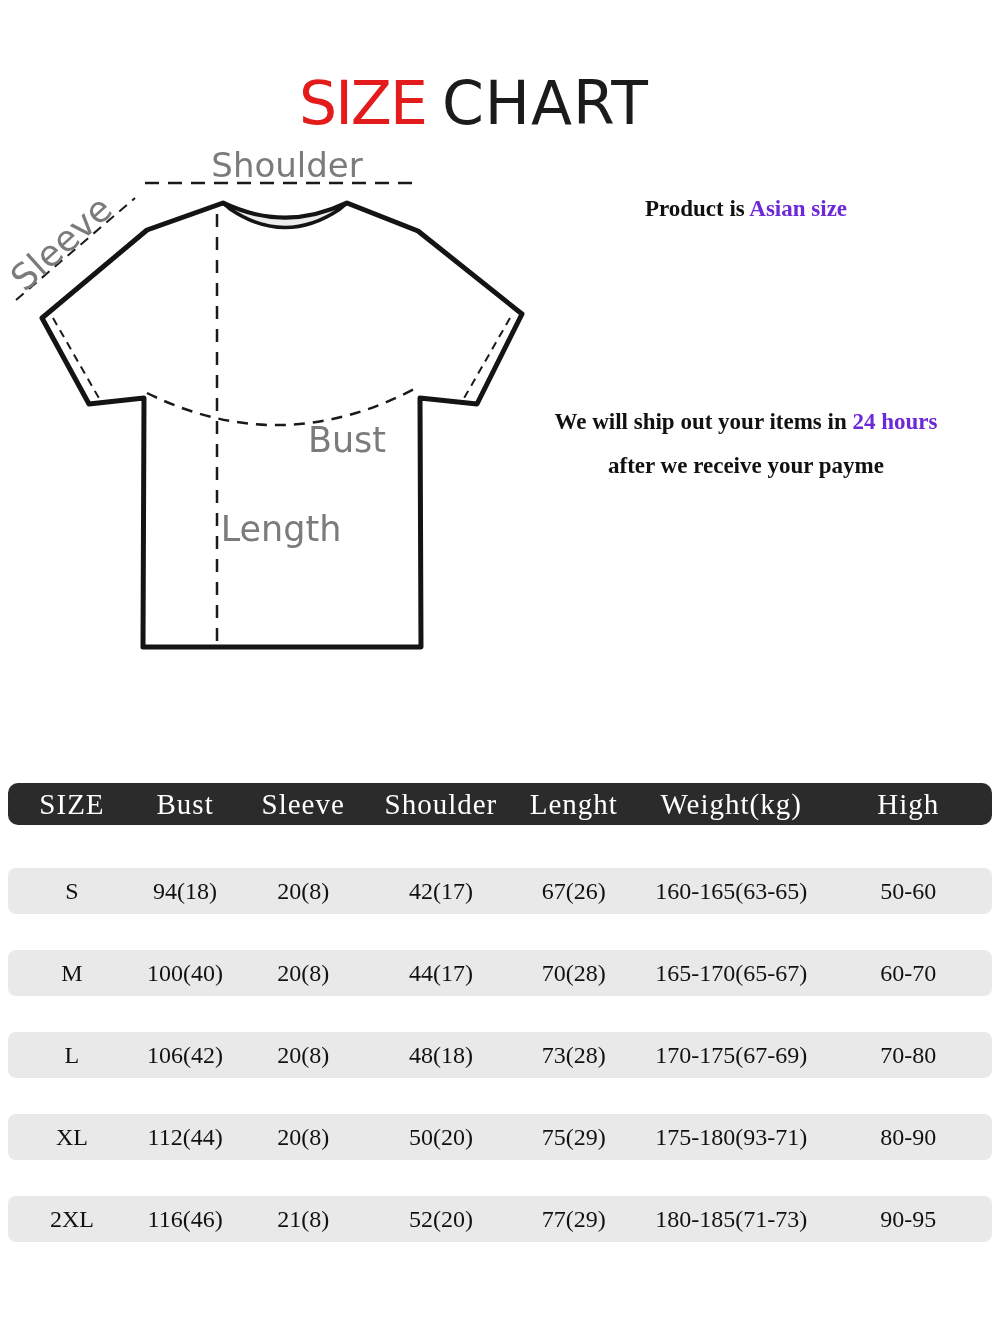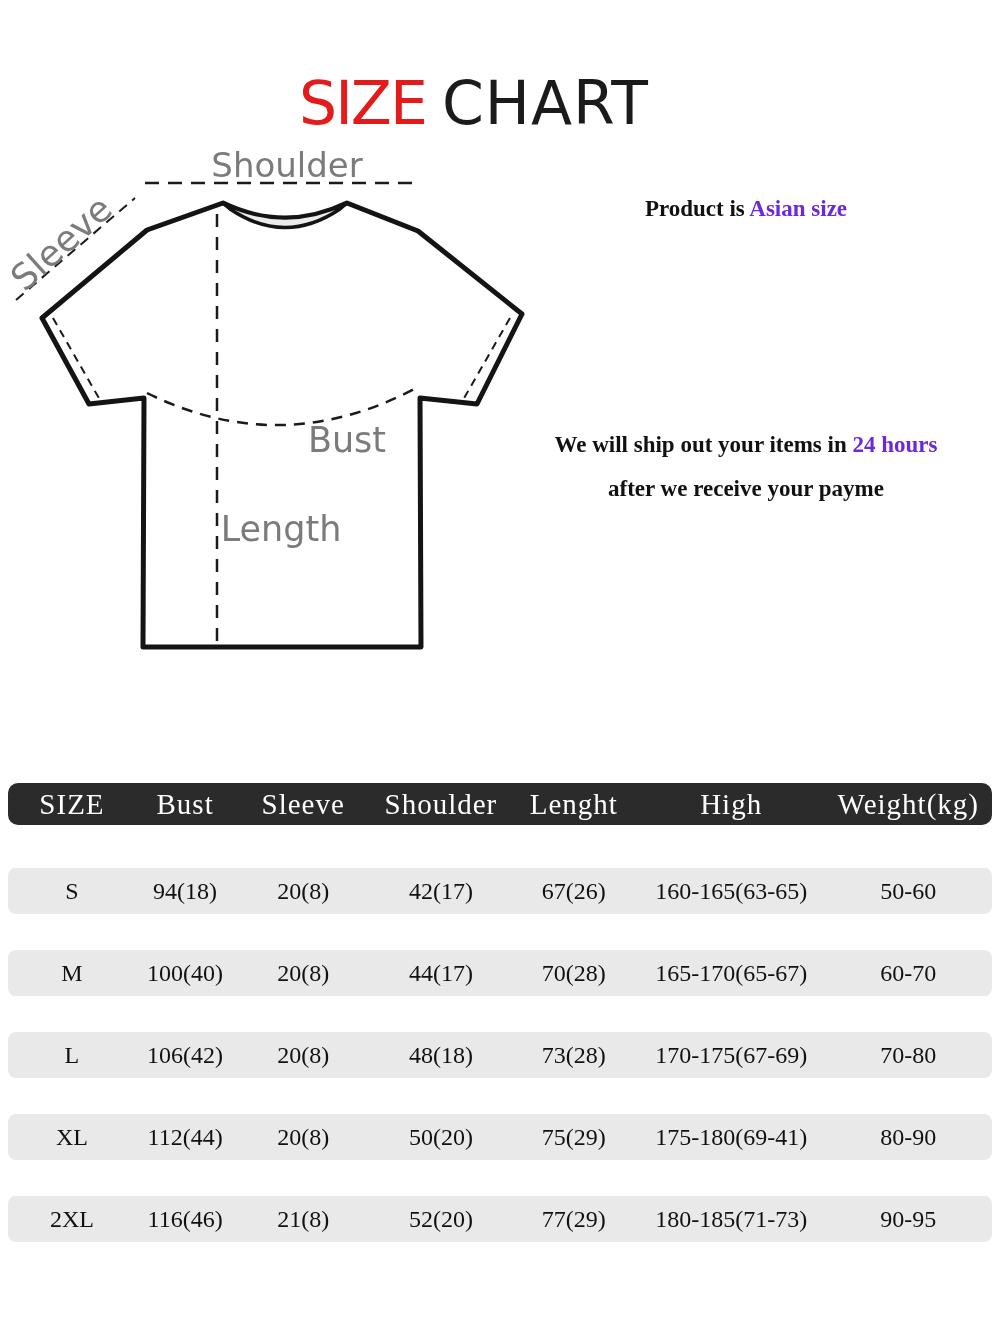--- a/index.html
+++ b/index.html
@@ -23,21 +23,21 @@
   .title .t-dark{color:#1b1b1b;letter-spacing:1px;}
   
   .diagram{position:absolute;left:0;top:140px;width:560px;height:530px;}
   
   .notes{
     position:absolute;left:498px;top:187px;width:496px;
     text-align:center;font-weight:bold;font-size:23px;line-height:44px;
     color:#111111;
   }
   .ship{
-    position:absolute;left:498px;top:423px;width:496px;
+    position:absolute;left:498px;top:400px;width:496px;
     text-align:center;font-weight:bold;font-size:23px;line-height:44px;
     color:#111111;
   }
   .red{color:#6d28d9;}
   
   .size-table{position:absolute;left:8px;top:783px;width:984px;}
   .thead{
     display:flex;align-items:center;
     height:42px;background:#2b2b2b;border-radius:10px;
     color:#ffffff;font-size:29px;letter-spacing:1px;
@@ -104,22 +104,22 @@
     <div><span>after we receive your payme</span></div>
   </div>
 
   <div class="size-table">
     <div class="thead">
       <span>SIZE</span>
       <span>Bust</span>
       <span>Sleeve</span>
       <span>Shoulder</span>
       <span>Lenght</span>
+      <span>Weight(kg)</span>
       <span>High</span>
-      <span>Weight(kg)</span>
     </div>
     <div>
         <div class="trow">
           <span>S</span>
           <span>94(18)</span>
           <span>20(8)</span>
           <span>42(17)</span>
           <span>67(26)</span>
           <span>160-165(63-65)</span>
           <span>50-60</span>
@@ -141,21 +141,21 @@
           <span>73(28)</span>
           <span>170-175(67-69)</span>
           <span>70-80</span>
         </div>
         <div class="trow">
           <span>XL</span>
           <span>112(44)</span>
           <span>20(8)</span>
           <span>50(20)</span>
           <span>75(29)</span>
-          <span>175-180(69-41)</span>
+          <span>175-180(93-71)</span>
           <span>80-90</span>
         </div>
         <div class="trow">
           <span>2XL</span>
           <span>116(46)</span>
           <span>21(8)</span>
           <span>52(20)</span>
           <span>77(29)</span>
           <span>180-185(71-73)</span>
           <span>90-95</span>

